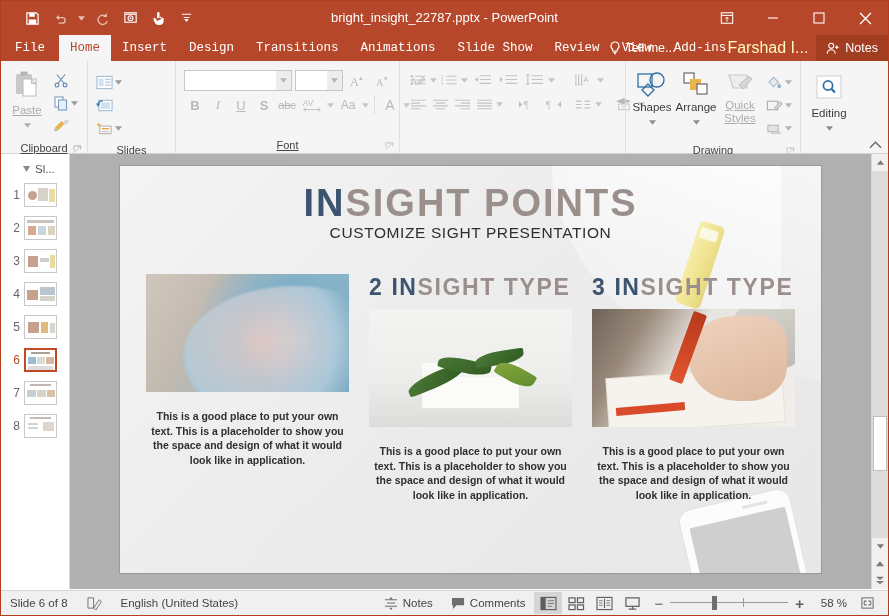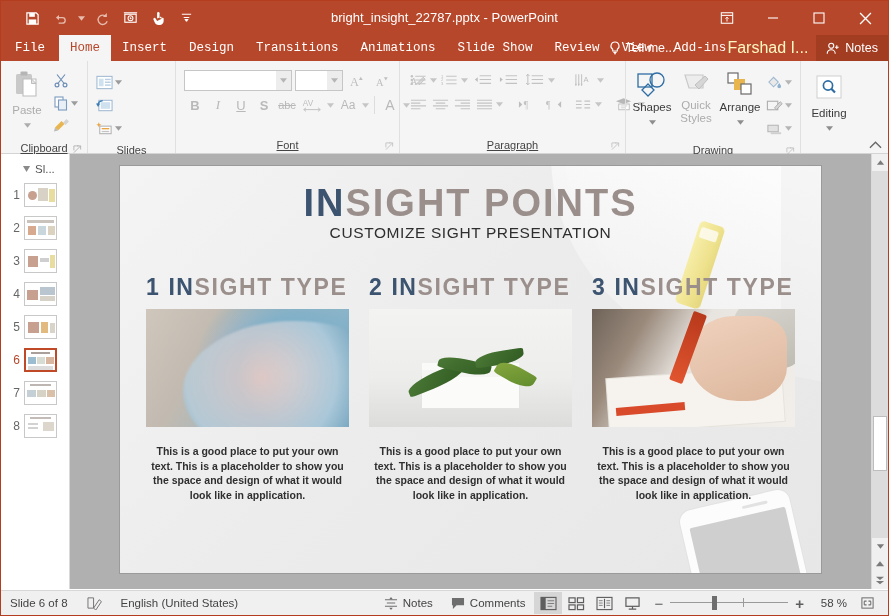--- a/index.html
+++ b/index.html
@@ -54,21 +54,21 @@
                  padding: 2px 4px; }
   .rgroup-label { height: 16px; font-size: 11px; color: #444;
                   text-align: center; line-height: 16px; position: relative; text-decoration: underline; }
   .rgroup-label .dlg { position: absolute; right: 4px; top: 2px;
                        width: 11px; height: 11px; opacity: .55; }
 
   .bigbtn { display: flex; flex-direction: column; align-items: center;
             justify-content: flex-start; padding: 2px 5px; min-width: 44px; }
   .bigbtn .lbl { font-size: 11.5px; color: #3b3b3b; text-align: center;
                  line-height: 12.5px; margin-top: 2px; }
-  .bigbtn.disabled .lbl { color: #ACACAC; }
+  .bigbtn.disabled .lbl { color: #ACACAC; text-decoration: underline; }
   .smallcol { display: flex; flex-direction: column; gap: 1px; padding: 1px 2px; }
   .smallbtn { display: flex; align-items: center; gap: 1px; height: 22px;
               padding: 0 2px; }
   .ico { display: flex; align-items: center; justify-content: center; }
   .caret { width: 9px; height: 18px; display: flex; align-items: center;
            justify-content: center; }
   .caret svg { display: block; }
 
   
   .fontgrp { display: flex; flex-direction: column; gap: 3px; padding: 3px 4px; }
@@ -665,70 +665,62 @@
                 </svg>
             </div>
             <span class="caret">
                 <svg width="7" height="5" viewBox="0 0 8 5">
                   <path d="M0 0h8L4 5z" fill="#C6C6C6"></path>
                 </svg>
               </span>
           </div>
         </div>
       </div>
-      <div class="rgroup-label">
-        <span>Paragraph</span>
-        <span class="dlg">
-          <svg width="9" height="9" viewBox="0 0 10 10">
-              <path d="M1 1h5M1 1v5M1 8.5 8.5 1M8.5 1v4M8.5 1h-4" stroke="#999" stroke-width="1" fill="none"></path>
-            </svg>
-        </span>
-      </div>
     </div>
 
     <div class="rgroup" style="width:175px">
       <div class="rgroup-body" style="padding-top:5px">
         <div class="bigbtn" style="width:46px">
           <span class="ico">
             <svg width="32" height="28" viewBox="0 0 32 28">
                 <rect x="2" y="3" width="14" height="13" fill="none" stroke="#2E6DA4" stroke-width="1.3"></rect>
                 <circle cx="21" cy="9" r="7" fill="none" stroke="#2E6DA4" stroke-width="1.3"></circle>
                 <path d="M12 13 18 19 12 25 6 19z" fill="none" stroke="#2E6DA4" stroke-width="1.3"></path>
               </svg>
           </span>
           <span class="lbl">Shapes</span>
           <span class="caret">
               <svg width="7" height="5" viewBox="0 0 8 5">
                 <path d="M0 0h8L4 5z" fill="#8E8E8E"></path>
               </svg>
             </span>
         </div>
-        <div class="bigbtn disabled" style="width:44px">
-          <span class="ico">
-            <svg width="30" height="26" viewBox="0 0 30 26">
-                <path d="M4 4h18v13H8z" fill="#EDEDED" stroke="#C9C9C9" stroke-width="1.2"></path>
-                <path d="M14 14 24 5l3 3-9 10z" fill="#D6D6D6" stroke="#BFBFBF" stroke-width="1"></path>
-              </svg>
-          </span>
-          <span class="lbl"><span>Quick</span><br><span>Styles</span></span>
-        </div>
         <div class="bigbtn" style="width:50px">
           <span class="ico">
             <svg width="30" height="28" viewBox="0 0 30 28">
                 <rect x="3" y="2" width="10" height="10" fill="#fff" stroke="#6A6A6A" stroke-width="1.2"></rect>
                 <rect x="9" y="8" width="11" height="11" fill="#E8B54F"></rect>
                 <rect x="16" y="13" width="10" height="10" fill="#fff" stroke="#6A6A6A" stroke-width="1.2"></rect>
               </svg>
           </span>
           <span class="lbl">Arrange</span>
           <span class="caret">
               <svg width="7" height="5" viewBox="0 0 8 5">
                 <path d="M0 0h8L4 5z" fill="#8E8E8E"></path>
               </svg>
             </span>
+        </div>
+        <div class="bigbtn disabled" style="width:44px">
+          <span class="ico">
+            <svg width="30" height="26" viewBox="0 0 30 26">
+                <path d="M4 4h18v13H8z" fill="#EDEDED" stroke="#C9C9C9" stroke-width="1.2"></path>
+                <path d="M14 14 24 5l3 3-9 10z" fill="#D6D6D6" stroke="#BFBFBF" stroke-width="1"></path>
+              </svg>
+          </span>
+          <span class="lbl"><span>Quick</span><br><span>Styles</span></span>
         </div>
         <div class="smallcol" style="padding-top:2px">
           <div class="smallbtn">
             <span class="ico">
               <svg width="17" height="15" viewBox="0 0 18 15">
                   <path d="M3 7 8 2l5 5-5 5z" fill="#E9E9E9" stroke="#9FB8D0" stroke-width="1.1"></path>
                   <path d="M14 8c1.4 2 2 2.8 2 3.6a2 2 0 0 1-4 0c0-.8.6-1.6 2-3.6z" fill="#8FB0CF"></path>
                 </svg>
             </span>
             <span class="caret">
@@ -895,23 +887,20 @@
         <div class="sl-phone"></div>
 
         <div class="sl-title">
           <span class="hl">IN</span><span>SIGHT POINTS</span>
         </div>
         <div class="sl-sub">CUSTOMIZE SIGHT PRESENTATION</div>
 
         <div class="cols">
 
           <div class="col">
-            <div class="col-head">
-              <span class="hl">1 IN</span><span>SIGHT TYPE</span>
-            </div>
             <div class="col-img img-globe"></div>
             <div class="col-body">This is a good place to put your own text. This is a placeholder to show you the space and design of what it would look like in application.</div>
           </div>
 
           <div class="col">
             <div class="col-head">
               <span class="hl">2 IN</span><span>SIGHT TYPE</span>
             </div>
             <div class="col-img img-books">
               <span class="stack"></span>

